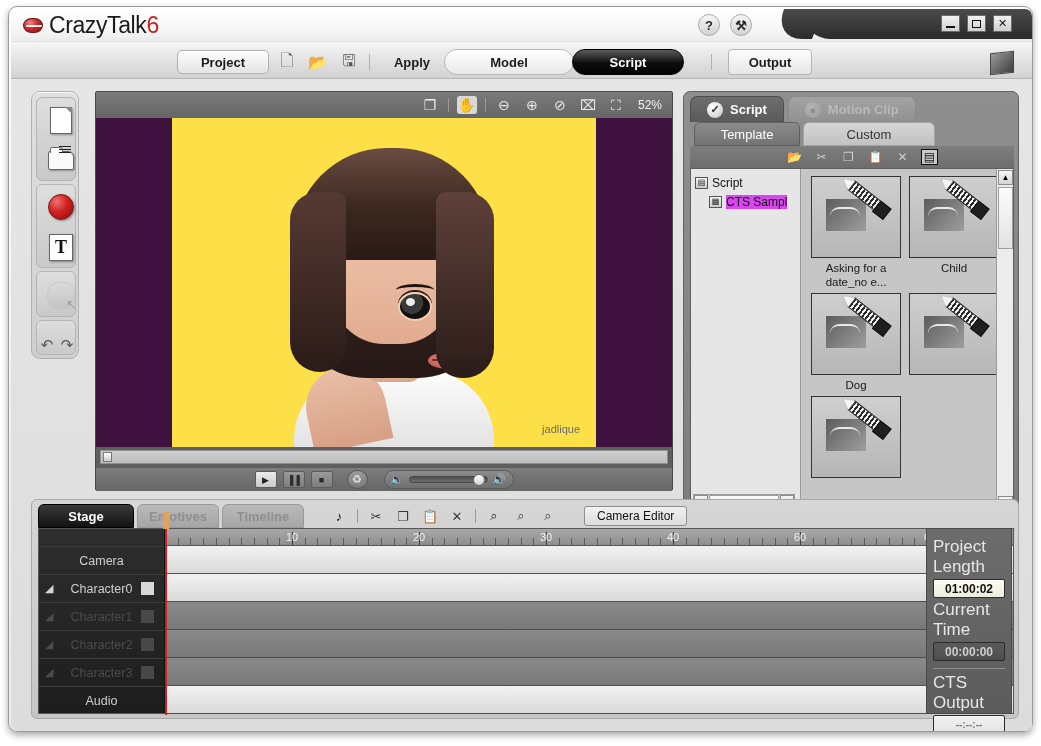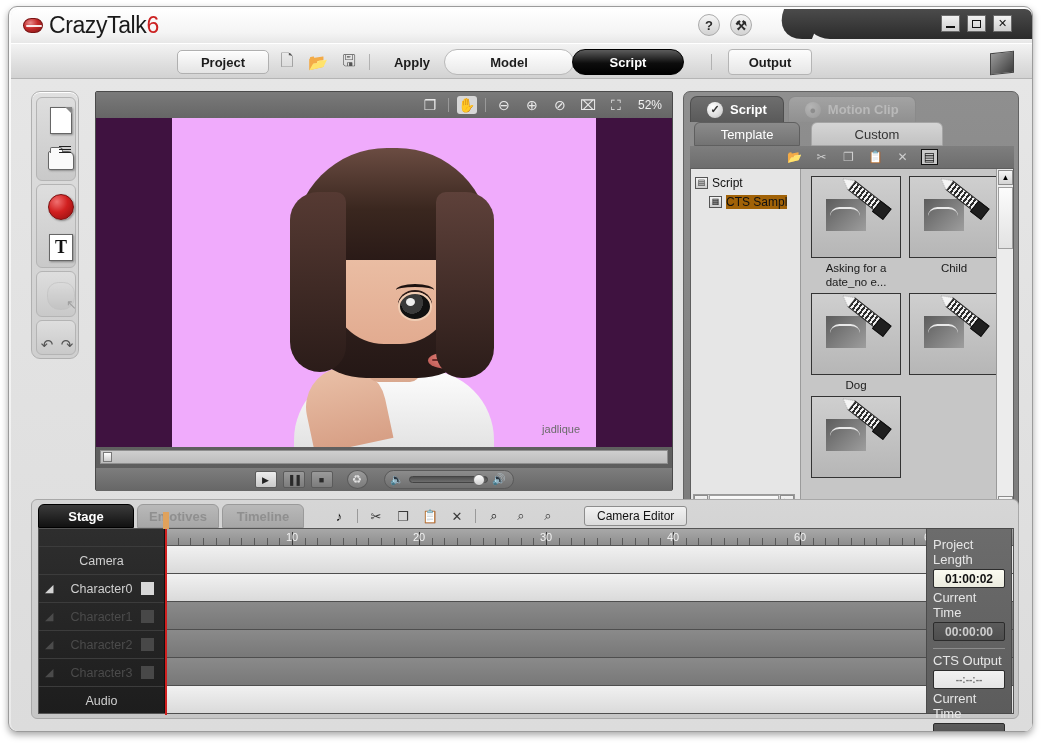--- a/index.html
+++ b/index.html
@@ -136,21 +136,21 @@
     background:linear-gradient(#7a7a7a,#666); display:flex; align-items:center;
     justify-content:flex-end; gap:8px; padding-right:10px; }
   .vt-ico{ width:20px; height:18px; display:flex; align-items:center; justify-content:center;
     font-size:14px; color:#e8e8e8; }
   .vt-ico.active{ background:#d8d8d8; color:#222; border-radius:3px; }
   .vt-sep{ width:1px; height:14px; background:#999; }
   .vt-zoom{ font-size:12px; color:#f2f2f2; margin-left:4px; }
   .stagearea{ position:absolute; left:0; top:26px; width:576px; height:329px;
     background:#3f1240; overflow:hidden; }
   .canvas-white{ position:absolute; left:76px; top:0; width:424px; height:329px;
-    background:#f0abfc; }
+    background:#fde047; }
   .watermark{ position:absolute; right:16px; bottom:12px; font-size:11px; color:#6b6b6b; }
 
   
   .char{ position:absolute; left:104px; top:14px; width:230px; height:315px; }
   .neck{ position:absolute; left:92px; top:190px; width:52px; height:60px;
     background:linear-gradient(#e8bda4,#d9a88e); border-radius:10px; }
   .shoulders{ position:absolute; left:18px; top:238px; width:200px; height:80px;
     background:linear-gradient(#fdfdfd,#e2e2e2); border-radius:70px 70px 0 0; }
   .shoulder-skin{ position:absolute; left:30px; top:235px; width:80px; height:80px;
     background:linear-gradient(#e9bfa6,#d79f85); border-radius:50% 50% 0 0;
@@ -220,21 +220,21 @@
   .rp-tab.on{ background:linear-gradient(#6e6e6e,#5a5a5a); color:#fff;
     border:1px solid #4e4e4e; border-bottom:none; }
   .rp-tab.off{ background:linear-gradient(#a3a3a3,#909090); color:#b9b9b9;
     border:1px solid #8a8a8a; border-bottom:none; margin-left:4px; }
   .tab-badge{ width:16px; height:16px; border-radius:50%;
     background:radial-gradient(circle at 35% 30%, #fff, #ddd 60%, #b9b9b9);
     display:flex; align-items:center; justify-content:center;
     font-size:11px; color:#333; }
   .tab-badge.dim{ background:radial-gradient(circle at 35% 30%,#b5b5b5,#9a9a9a); color:#8d8d8d; }
 
-  .rp-sub{ position:absolute; left:10px; top:30px; width:316px; height:32px; display:flex;gap:8px; }
+  .rp-sub{ position:absolute; left:10px; top:30px; width:316px; height:32px; display:flex; }
   .sub-tab{ width:106px; height:24px; border-radius:6px 6px 0 0;
     display:flex; align-items:center; justify-content:center; font-size:13px; }
   .sub-tab.on{ background:linear-gradient(#8b8b8b,#737373); color:#fff; border:1px solid #5f5f5f; }
   .sub-tab.off{ background:linear-gradient(#d5d5d5,#c2c2c2); color:#333;
     border:1px solid #a5a5a5; margin-left:3px; width:132px; }
 
   .rp-tools{ position:absolute; left:6px; top:54px; width:324px; height:22px;
     background:linear-gradient(#7e7e7e,#6d6d6d); display:flex; align-items:center;
     justify-content:flex-end; gap:10px; padding-right:76px; }
   .rt-ico{ width:17px; height:16px; display:flex; align-items:center; justify-content:center;
@@ -242,21 +242,21 @@
   .rt-ico.boxed{ border:1.5px solid #111; color:#111; background:#c9c9c9; }
 
   .rp-body{ position:absolute; left:6px; top:76px; width:324px; height:344px;
     background:#c6c6c6; border:1px solid #5e5e5e; display:flex; }
   .tree{ width:110px; background:#e6e6e6; border-right:1px solid #9b9b9b;
     padding:4px 0 0 4px; font-size:12px; color:#111; position:relative; }
   .tree-row{ display:flex; align-items:center; gap:4px; height:19px; }
   .tree-row.child{ padding-left:14px; }
   .tree-ico{ width:13px; height:12px; background:linear-gradient(#f6f6f6,#ccc);
     border:1px solid #555; font-size:8px; display:flex; align-items:center; justify-content:center; }
-  .tree-sel{ background:#a16207; }
+  .tree-sel{ background:#d946ef; }
   .tree-hsb{ position:absolute; left:2px; bottom:2px; width:102px; height:15px;
     background:#d6d6d6; border:1px solid #9a9a9a; display:flex;
     align-items:center; justify-content:space-between; }
   .hsb-arr{ width:14px; height:13px; background:linear-gradient(#f4f4f4,#d2d2d2);
     border:1px solid #8d8d8d; font-size:8px; display:flex; align-items:center; justify-content:center; }
   .hsb-thumb{ flex:1; height:13px; margin:0 1px; background:linear-gradient(#fbfbfb,#e4e4e4);
     border:1px solid #9f9f9f; }
 
   .grid{ flex:1; background:#c6c6c6; padding:7px 0 0 10px; position:relative;
     display:flex; flex-wrap:wrap; align-content:flex-start; gap:4px 8px; overflow:hidden; }
@@ -341,21 +341,21 @@
   .trackrow{ position:absolute; left:0; width:100%; height:28px;
     border-bottom:1px solid #4e4e4e; }
   .trackrow.light{ background:linear-gradient(#f1f1f1,#dadada); }
   .trackrow.grey{ background:linear-gradient(#8a8a8a,#787878); }
   .playhead{ position:absolute; left:0; top:0; width:2px; height:186px; background:#d01f1f; }
   .phd-top{ position:absolute; left:-2px; top:-17px; width:6px; height:17px; background:#e0a25c; }
 
   .tl-right{ position:absolute; right:6px; top:28px; width:86px; height:186px;
     background:linear-gradient(#6c6c6c,#5c5c5c); border:1px solid #4a4a4a;
     padding:6px 6px 0; }
-  .fld-lbl{ font-size:13px; color:#e6e6e6; margin:2px 0 2px; }
+  .fld-lbl{ font-size:17px; color:#e6e6e6; margin:2px 0 2px; }
   .fld-val{ height:19px; border:1px solid #2c2c2c; border-radius:2px;
     display:flex; align-items:center; justify-content:center;
     font-size:12px; font-weight:bold; font-family:"Liberation Sans",sans-serif; }
   .fld-val.bright{ background:linear-gradient(#fbfbf1,#ececdf); color:#111; }
   .fld-val.dark{ background:linear-gradient(#5b5b5b,#4e4e4e); color:#cdcdcd; }
   .fld-val.blank{ background:linear-gradient(#f2f2f2,#e4e4e4); color:#777; font-size:10px; }
   .fld-val.empty{ background:linear-gradient(#5b5b5b,#4e4e4e); }
   .fld-div{ height:1px; background:#8c8c8c; margin:7px 0 4px; }
 </style>
 </head>

